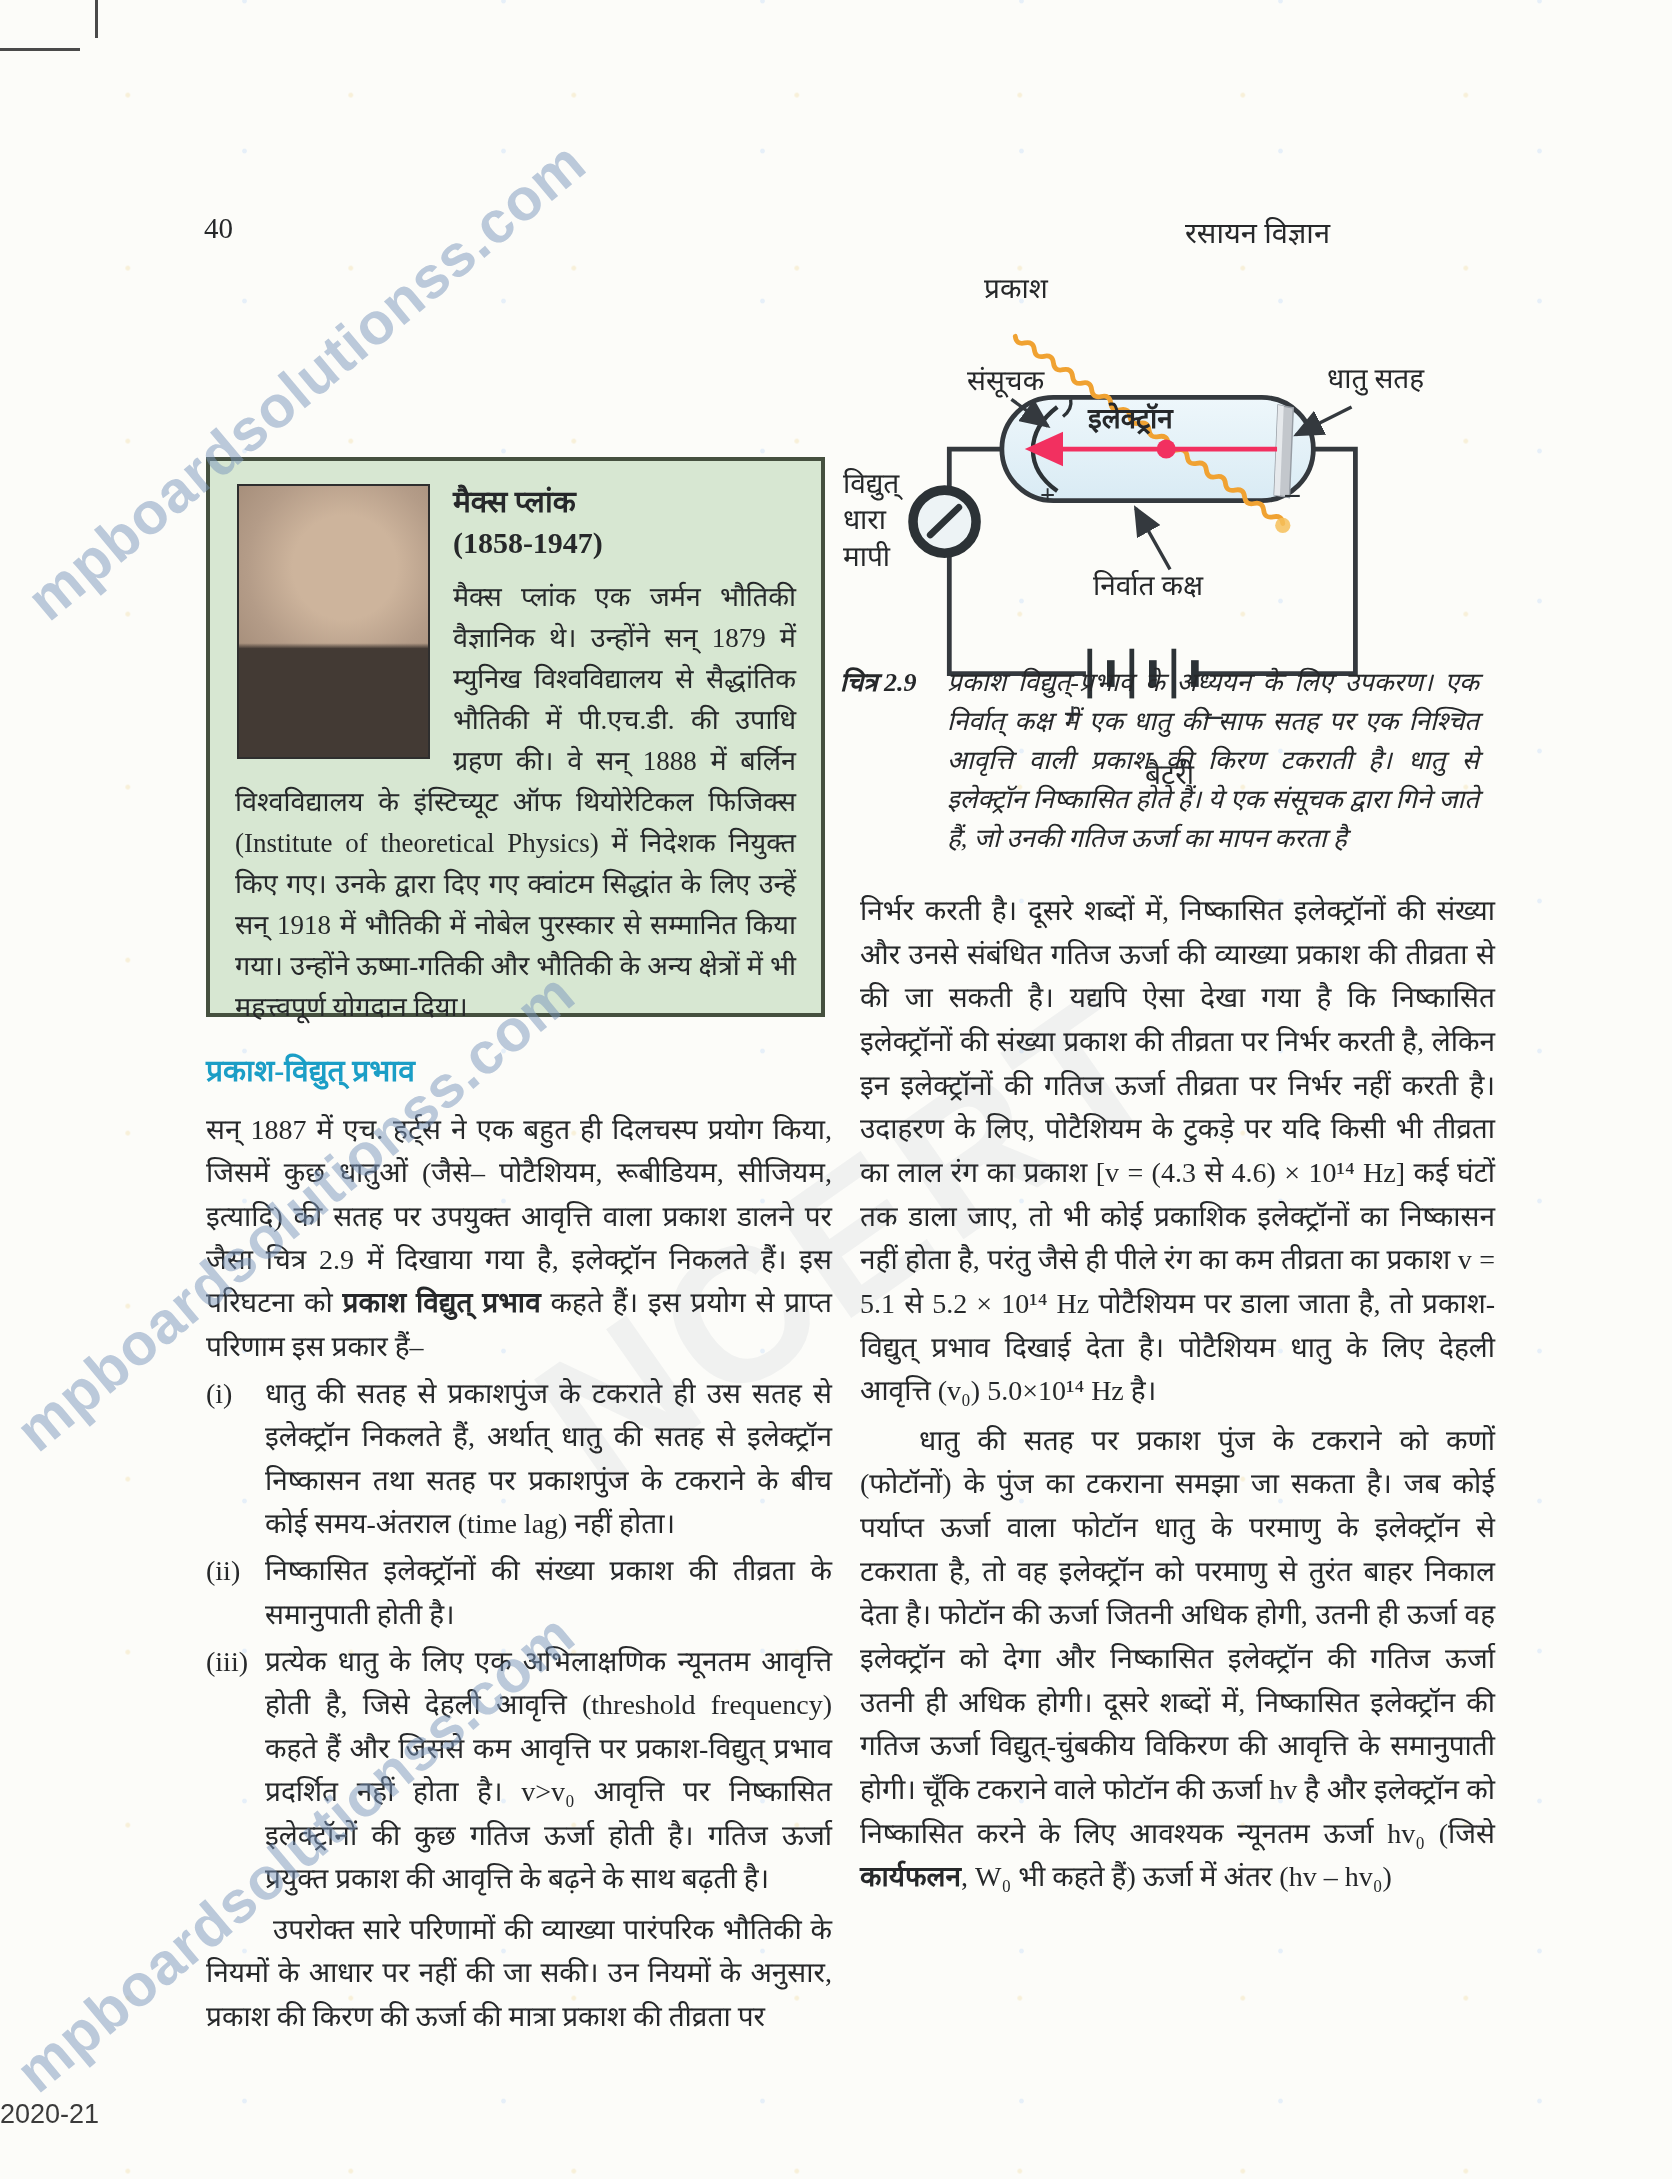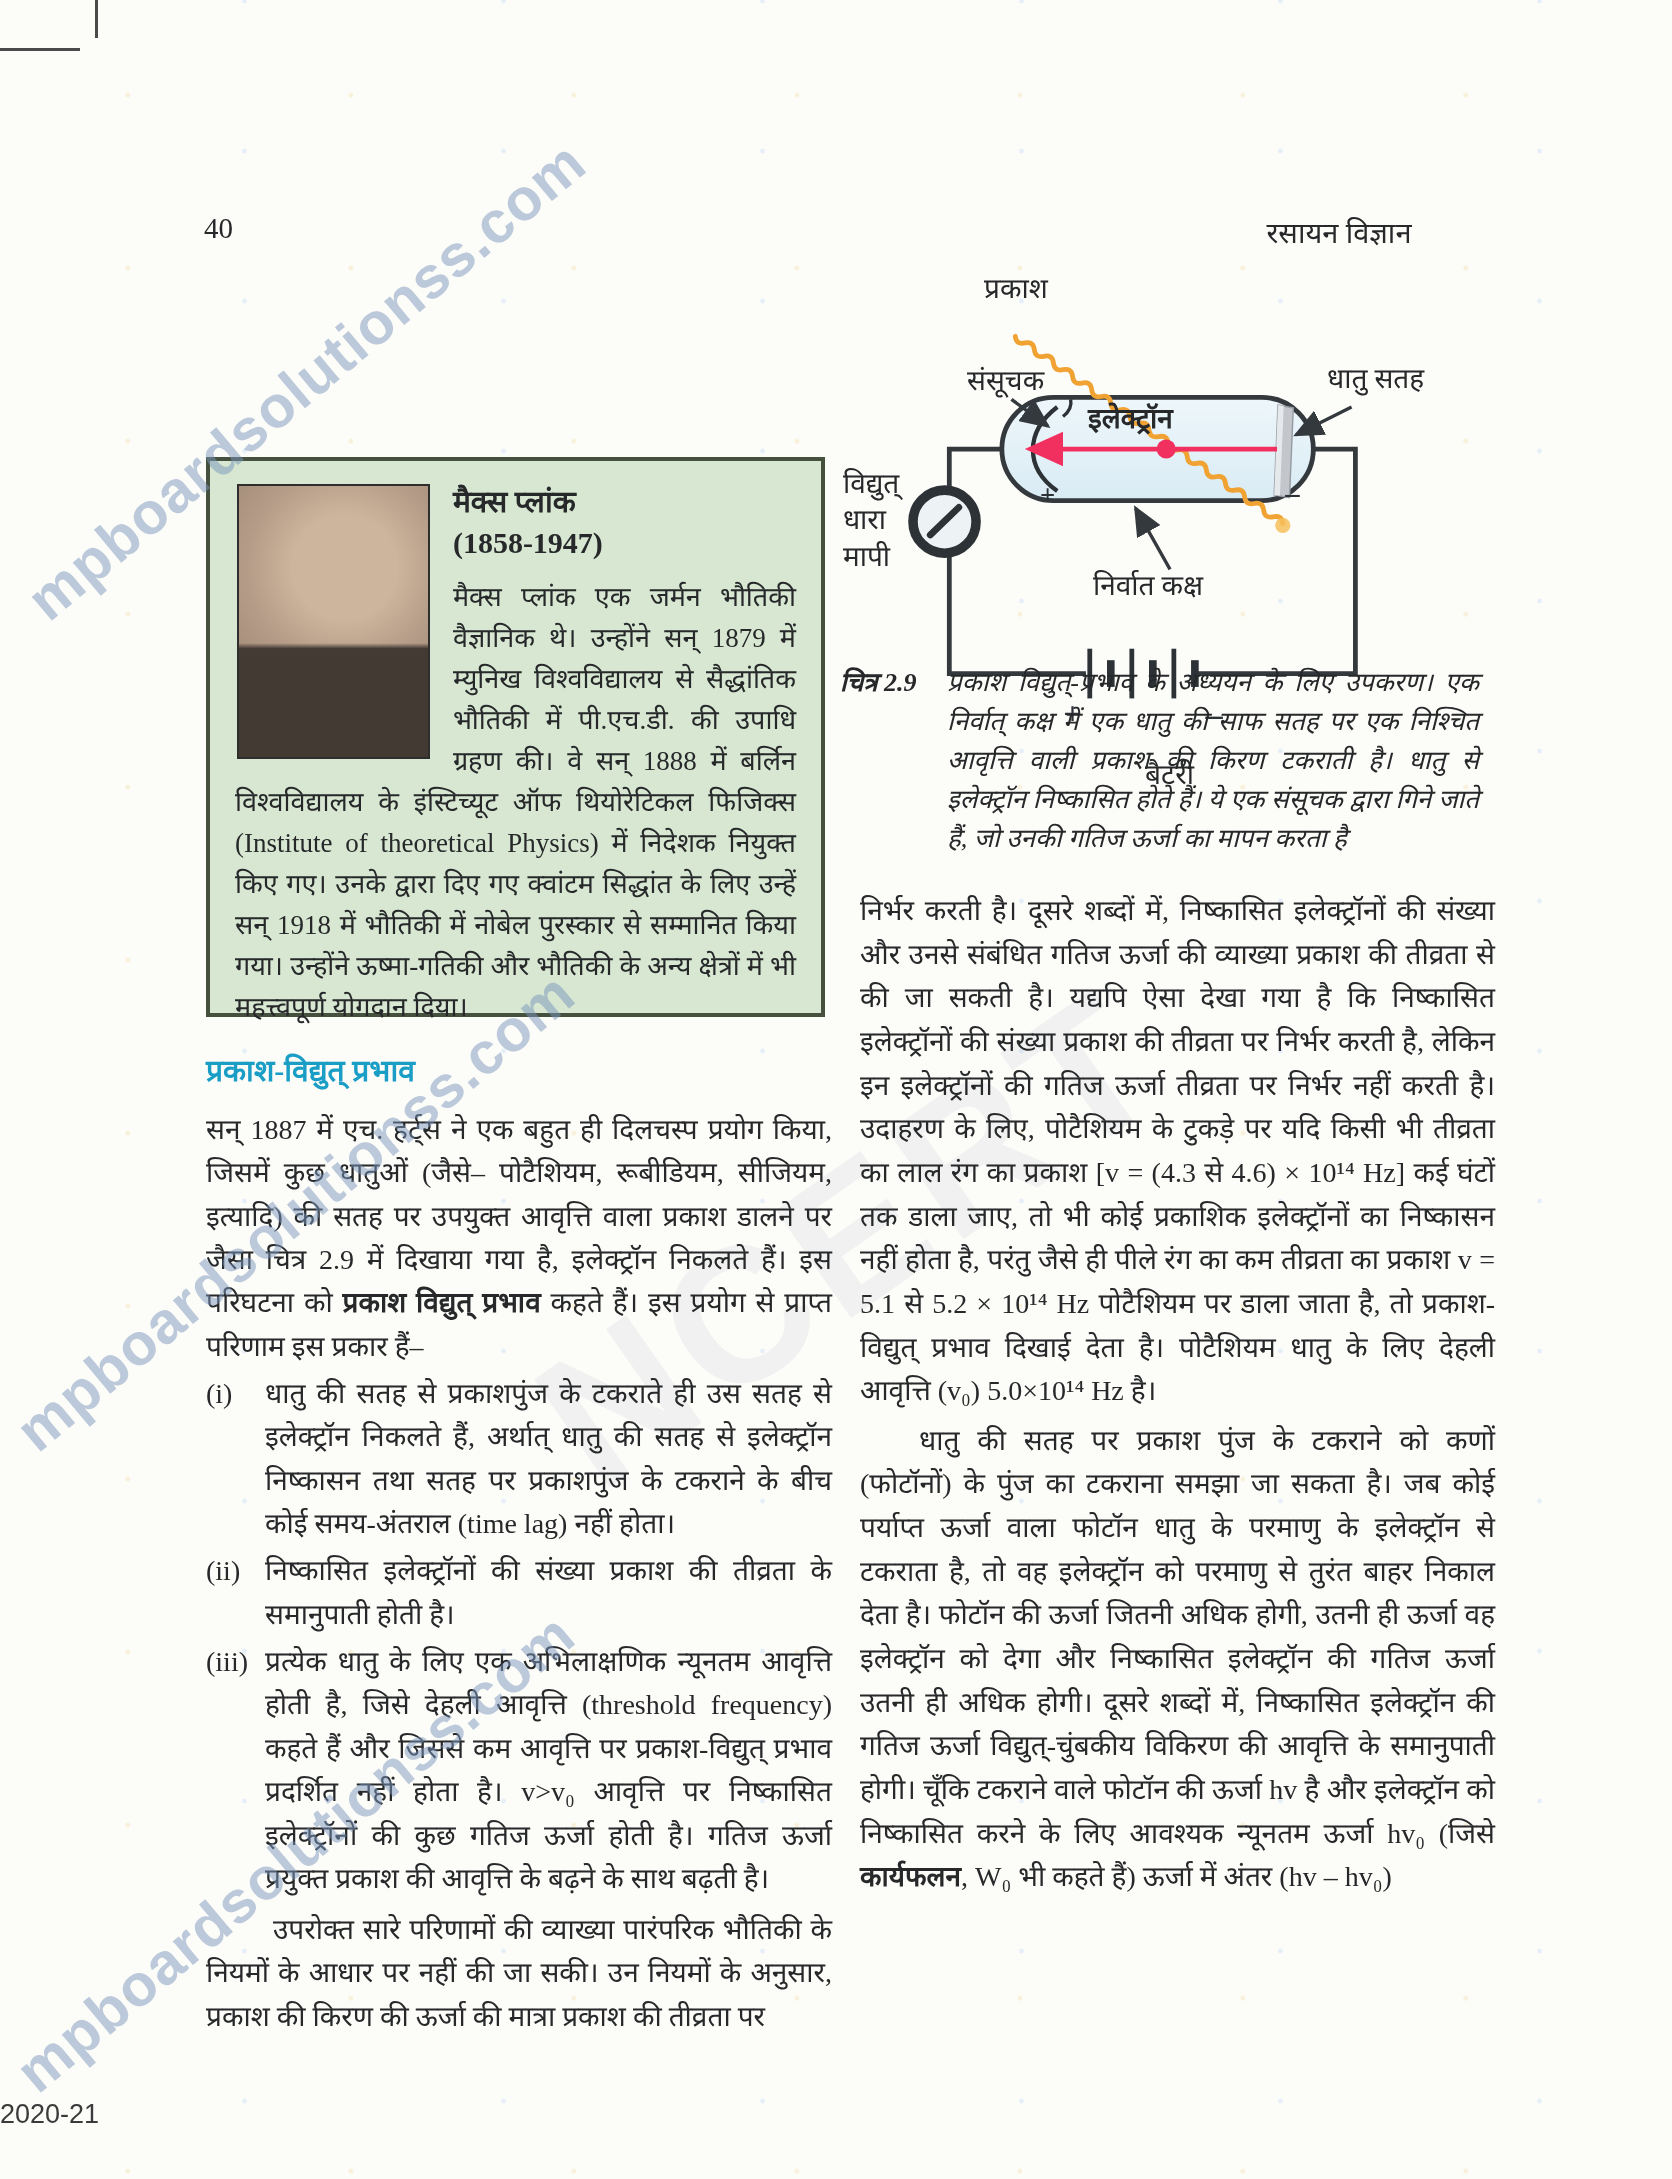--- a/index.html
+++ b/index.html
@@ -13,21 +13,21 @@
     background-position:16.3px 8.6px, 115px 76px;
     font-family:"Liberation Serif", serif;
     color:#26282a; overflow:hidden;
   }
   .abs{position:absolute;}
   
   .crop-v{left:95px;top:0;width:2.9px;height:38px;background:#4a4a4a;}
   .crop-h{left:0;top:48px;width:80px;height:2.9px;background:#4a4a4a;}
   
   .pagenum{left:204px;top:212px;font-size:29px;}
-  .header-right{left:1185px;top:212px;width:308px;text-align:center;font-size:29px;}
+  .header-right{left:1185px;top:212px;width:308px;text-align:left;font-size:29px;}
   
   .wm{font-family:"Liberation Sans",sans-serif;font-weight:bold;font-size:59px;
       color:rgba(122,150,188,.50);letter-spacing:1px;pointer-events:none;z-index:6;
       transform:rotate(-40deg);transform-origin:left center;white-space:nowrap;}
   .wm1{left:36px;top:574px;}
   .wm2{left:25px;top:1405px;}
   .wm3{left:25px;top:2046px;}
   .ghost{font-family:"Liberation Sans",sans-serif;font-weight:bold;font-size:191px;
       color:rgba(140,152,164,.10);transform:rotate(-35deg);pointer-events:none;
       left:497px;top:1128px;z-index:1;letter-spacing:9.6px;}

